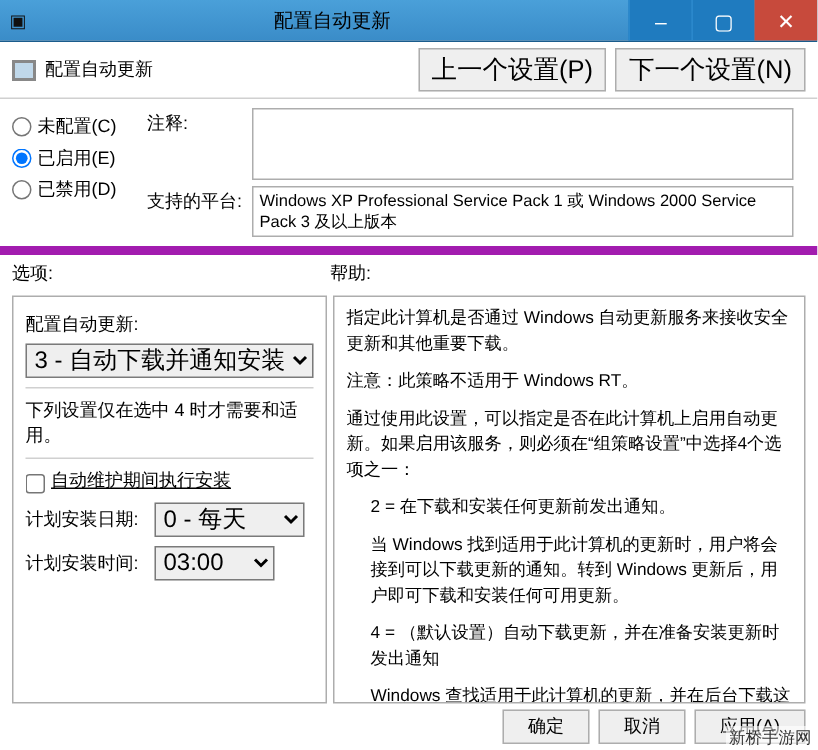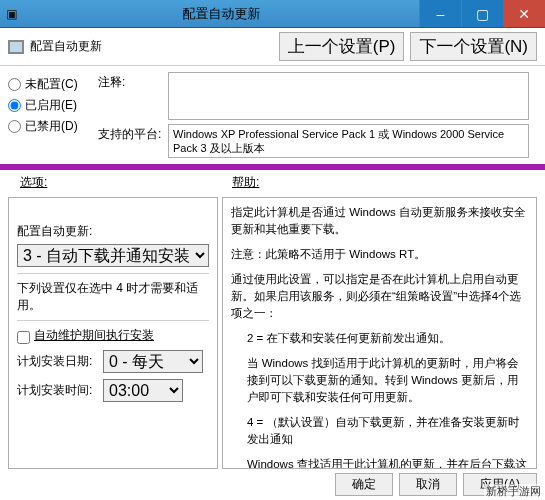--- a/index.html
+++ b/index.html
@@ -22,25 +22,25 @@
   .row1 { display: flex; padding: 6px 16px 2px 8px; align-items: flex-start; border-bottom: 6px solid #a21caf; justify-content: flex-end; }
   .radios { width: 90px; }
   .radios label { display: flex; align-items: center; margin: 4px 0; font-size: 12px; }
   .radios input { margin-right: 4px; }
   .noteswrap { display: flex; flex: 1; align-items: flex-start; flex-direction: column; }
   .noterow { display: flex; width: 100%; align-items: flex-start; margin-bottom: 4px; }
   .noterow .lab { width: 70px; padding-top: 2px; }
   .notes { flex: 1; height: 48px; border: 1px solid #adadad; background: #fff; overflow-y: scroll; font-size: 12px; padding: 2px; resize: none; }
   .platbox { flex: 1; border: 1px solid #adadad; background: #fff; padding: 2px 4px; font-size: 11px; line-height: 14px; }
   
-  .labelsrow { display: flex; padding: 4px 8px 2px 20px; text-decoration: underline; }
+  .labelsrow { display: flex; padding: 4px 8px 2px 8px; }
   .labelsrow .l { width: 212px; }
   
   .mainarea { display: flex; padding: 4px 8px; height: 280px; }
-  .leftpanel { width: 210px; border: 1px solid #adadad; background: #fff; padding: 21px 8px; margin-right: 4px; overflow: hidden; }
+  .leftpanel { width: 210px; border: 1px solid #adadad; background: #fff; padding: 6px 8px; margin-right: 4px; overflow: hidden; }
   .leftpanel .lp-label { margin: 4px 0; }
   .leftpanel select { width: 100%; font-size: 16px; padding: 1px; border: 1px solid #7a7a7a; }
   .leftpanel select.short { width: 100px; }
   .leftpanel .sep { height: 1px; background: #d0d0d0; margin: 6px 0; }
   .leftpanel .chk { display: flex; align-items: flex-end; margin: 4px 0; text-decoration: underline; }
   .leftpanel .chk input { margin-right: 4px; }
   .leftpanel .fldrow { display: flex; align-items: center; margin: 6px 0; }
   .leftpanel .fldrow .fl { width: 86px; }
   
   .rightpanel { flex: 1; border: 1px solid #adadad; background: #fff; padding: 6px 8px; overflow-y: scroll; font-size: 11.5px; line-height: 17px; }

